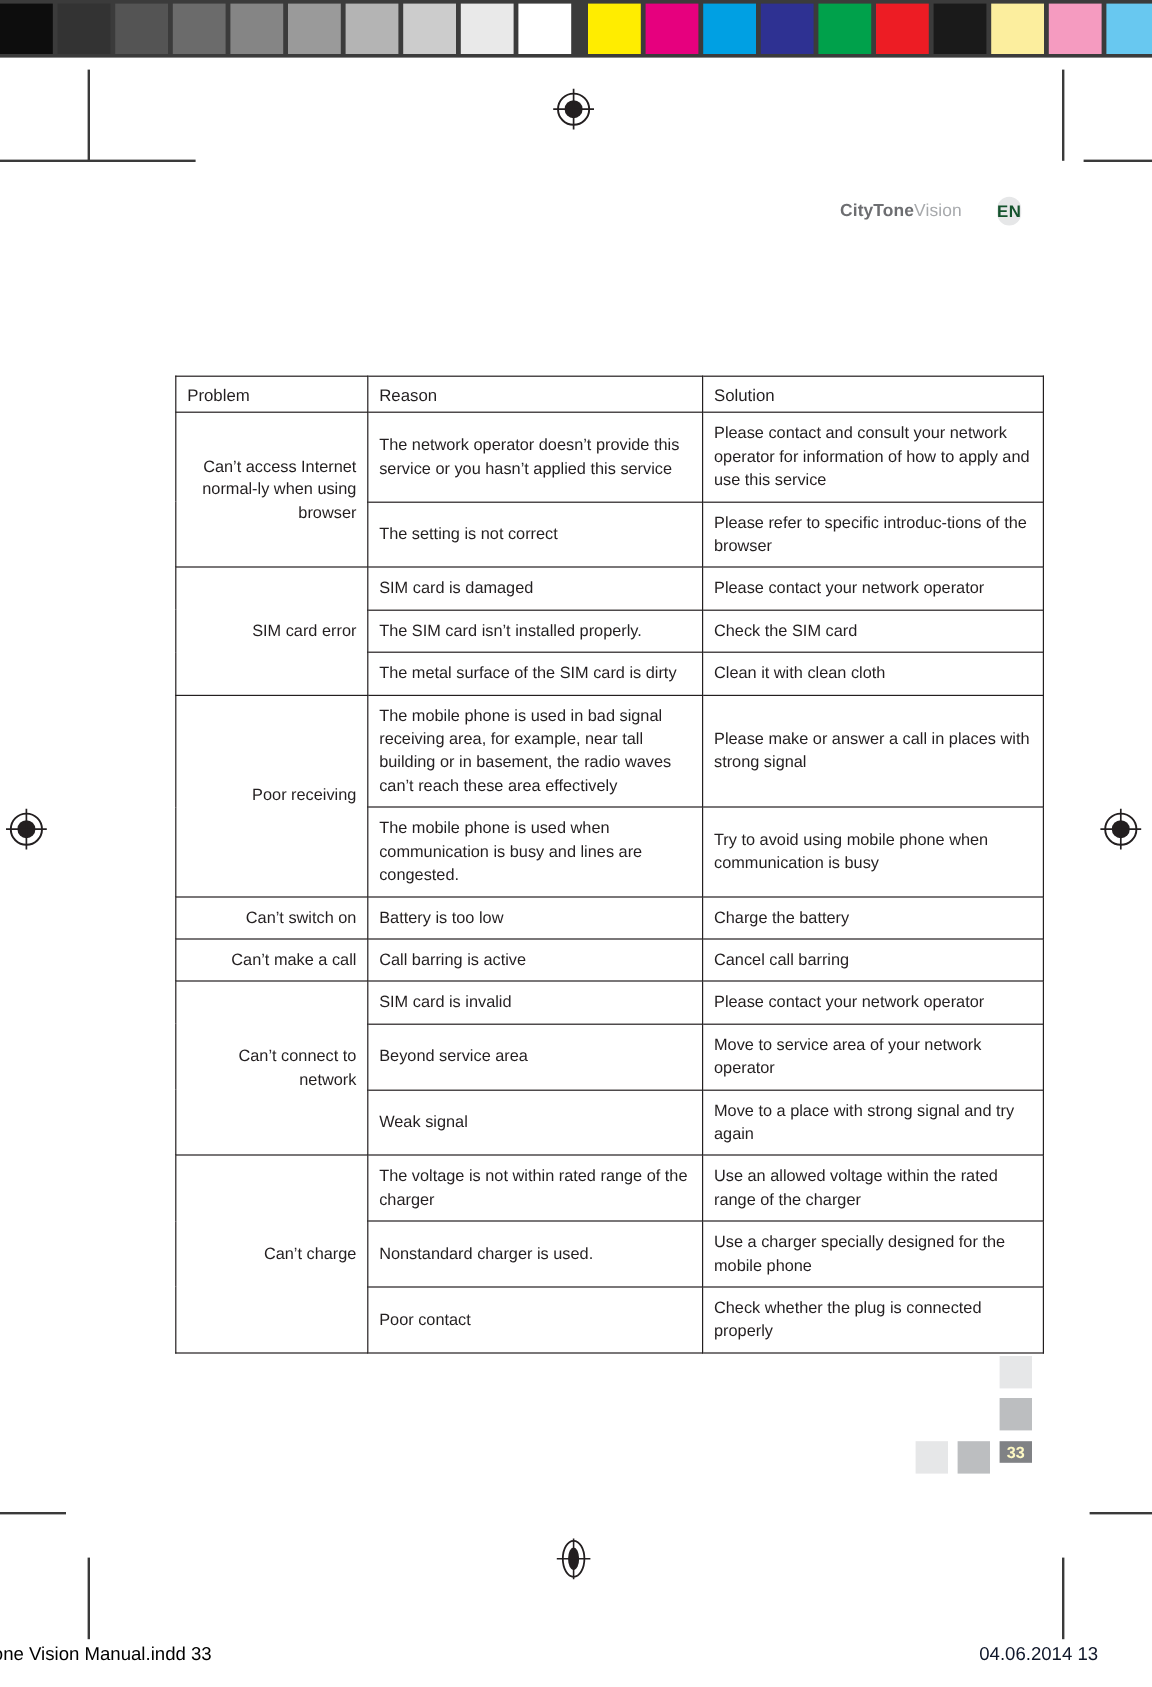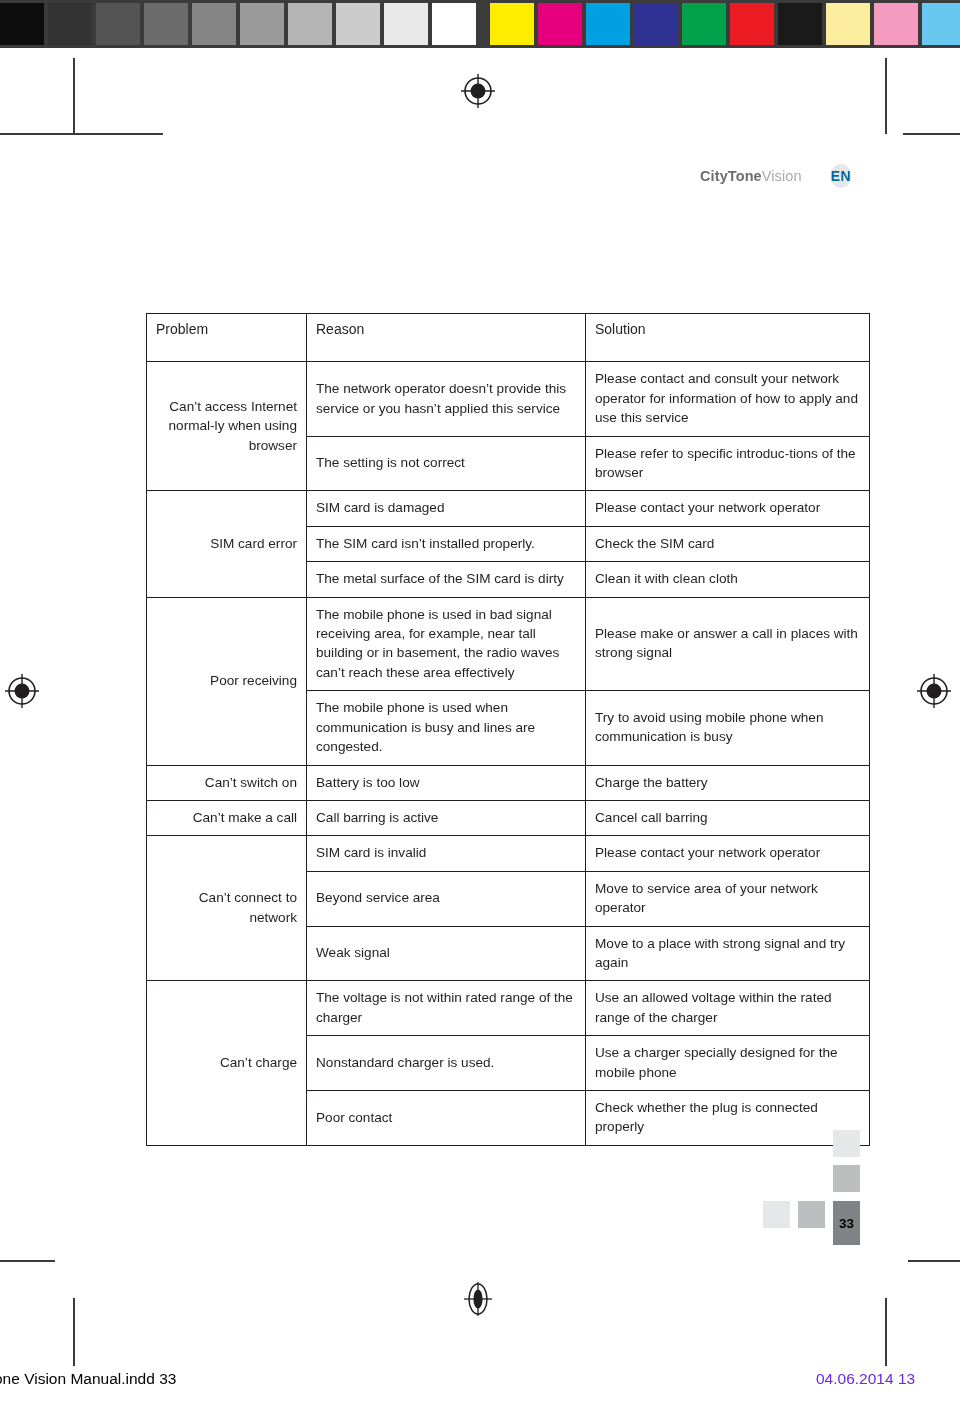--- a/index.html
+++ b/index.html
@@ -77,21 +77,21 @@
     font-weight: normal;
     color: #a7a9ac;
   }
   .lang-badge {
     position: absolute;
     left: 831px;
     top: 164px;
     width: 20px;
     height: 24px;
     background: #e6e7e8;
-    color: #0369a1;
+    color: #14532d;
     font-size: 14px;
     font-weight: bold;
     display: flex;
     align-items: center;
     justify-content: center;
     letter-spacing: .5px;
     border-radius: 12px;
   }
 
   .page-title {
@@ -129,38 +129,38 @@
     font-size: 13.6px;
     line-height: 19.4px;
     vertical-align: middle;
     color: #231f20;
   }
   td.col-problem { width: 141px; }
   td.col-reason  { width: 260px; }
   td.col-solution{ width: 265px; }
   tr.hdr td {
     padding-top: 6px;
-    padding-bottom: 22px;
+    padding-bottom: 4px;
     font-size: 14px;
   }
   td.vmid { vertical-align: middle; text-align: right; }
 
   
   .pg-blocks { position: absolute; }
   .pg-sq {
     position: absolute;
     width: 27px;
     height: 27px;
   }
   .pg-num {
     position: absolute;
     width: 27px;
-    height: 44px;
+    height: 18px;
     background: #808285;
-    color: #000000;
+    color: #fef9c3;
     font-size: 13.5px;
     font-weight: bold;
     display: flex;
     align-items: center;
     justify-content: center;
   }
 
   
   .footer-left {
     position: absolute;
@@ -169,21 +169,21 @@
     font-size: 15.5px;
     color: #000000;
     white-space: nowrap;
     font-family: "Liberation Sans", sans-serif;
   }
   .footer-right {
     position: absolute;
     left: 816px;
     top: 1370px;
     font-size: 15.5px;
-    color: #6d28d9;
+    color: #0f172a;
     white-space: nowrap;
   }
 </style>
 </head>
 <body>
 
 <div class="colorbar">
   <div class="swatch-group group-gray">
       <div class="swatch" style="background: rgb(13, 13, 13);"></div>
       <div class="swatch" style="background: rgb(51, 51, 51);"></div>

